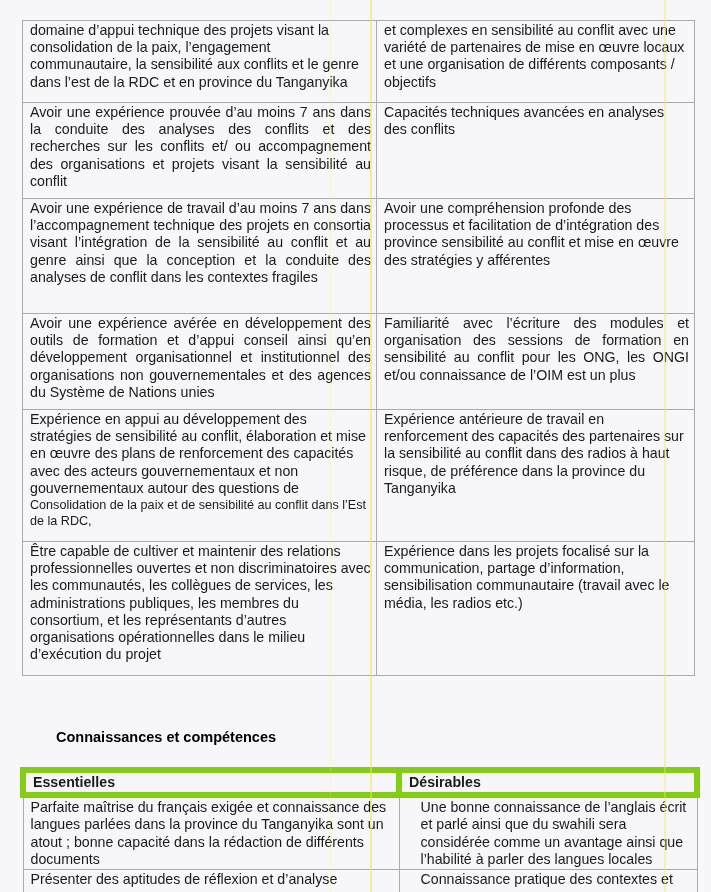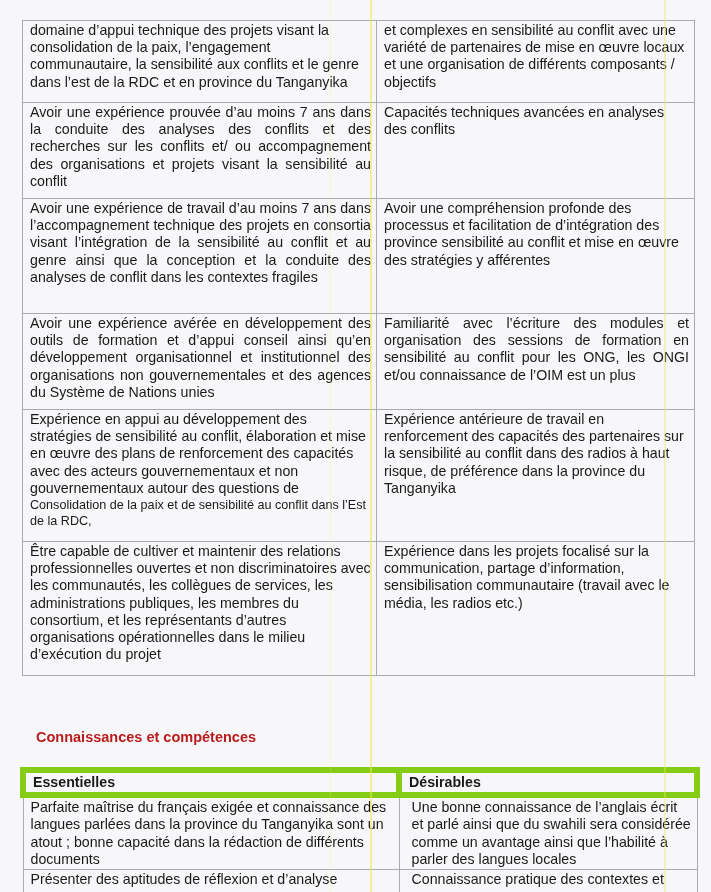--- a/index.html
+++ b/index.html
@@ -46,42 +46,42 @@
     #req-table {
       left: 22px;
       top: 20px;
       width: 672px;
     }
     #req-table col.c1 { width: 354px; }
     #req-table col.c2 { width: 318px; }
 
     .section-heading {
       position: absolute;
-      left: 36px;
+      left: 56px;
       top: 729px;
       font-weight: bold;
       font-size: 14.5px;
-      color: #b91c1c;
+      color: #000000;
     }
 
     #skills-table {
       left: 20px;
       top: 767px;
       width: 674px;
     }
     #skills-table col.c1 { width: 376px; }
     #skills-table col.c2 { width: 298px; }
     #skills-table th {
       border: 6px solid #84cc16;
       text-align: left;
       font-weight: bold;
       padding: 1px 5px 1px 7px;
       font-size: 14.2px;
     }
-    #skills-table td.c2cell { padding-left: 12px; }
+    #skills-table td.c2cell { padding-left: 21px; }
   </style>
 </head>
 <body>
 
 <div class="streak s3"></div>
 <div class="streak s1"></div>
 <div class="streak s2"></div>
 
 <table class="grid" id="req-table">
   <colgroup>

